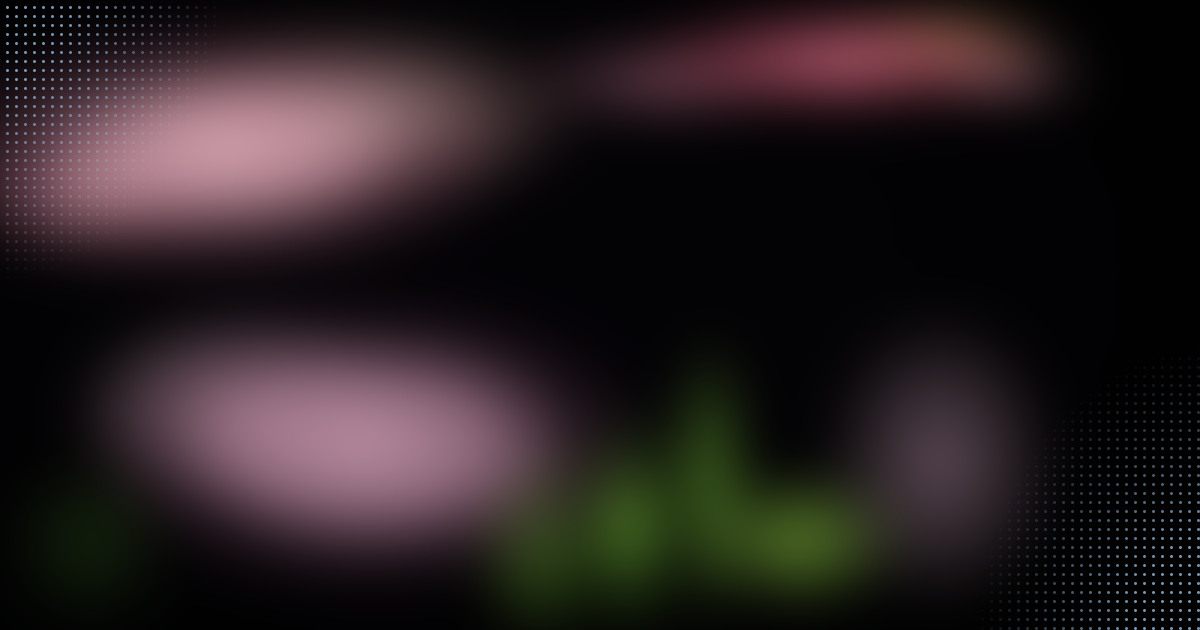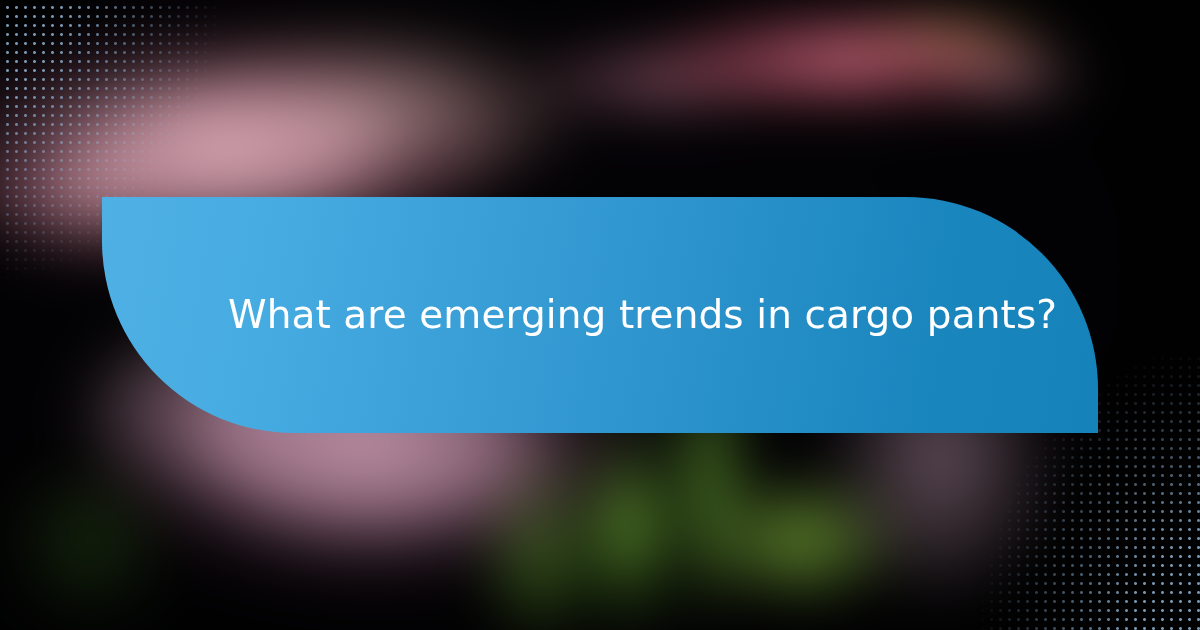--- a/index.html
+++ b/index.html
@@ -97,17 +97,14 @@
 <body>
 
 <div id="stage">
 
   <div class="photo-bg"></div>
 
   <div class="halftone tl"></div>
 
   <div class="halftone br"></div>
 
-  <div class="banner">
-    <div class="banner-title">What are emerging trends in cargo pants?</div>
-  </div>
 
 </div>
 
 </body></html>

